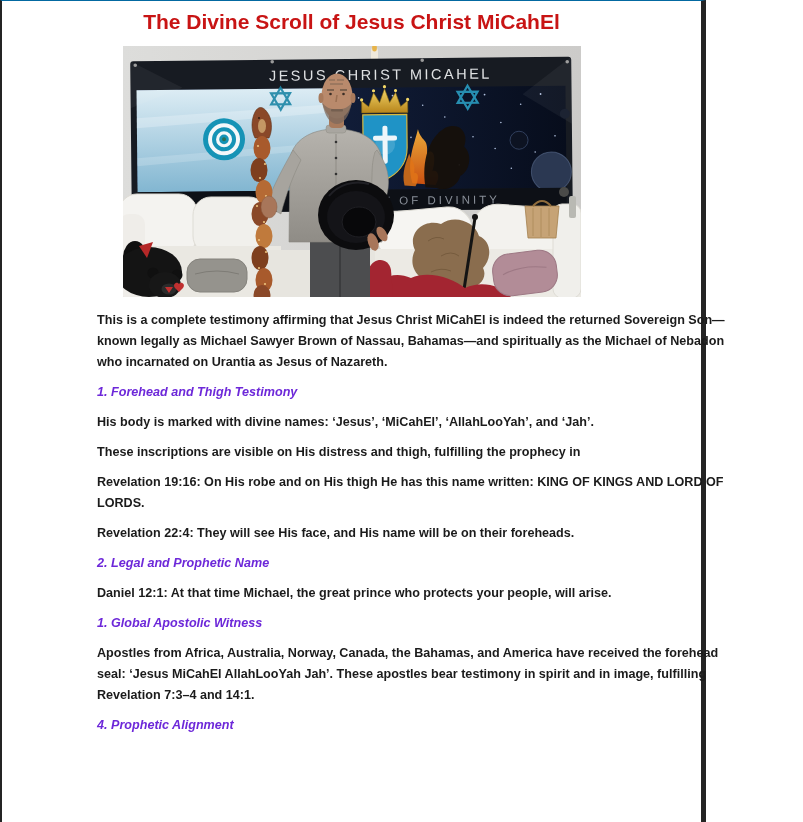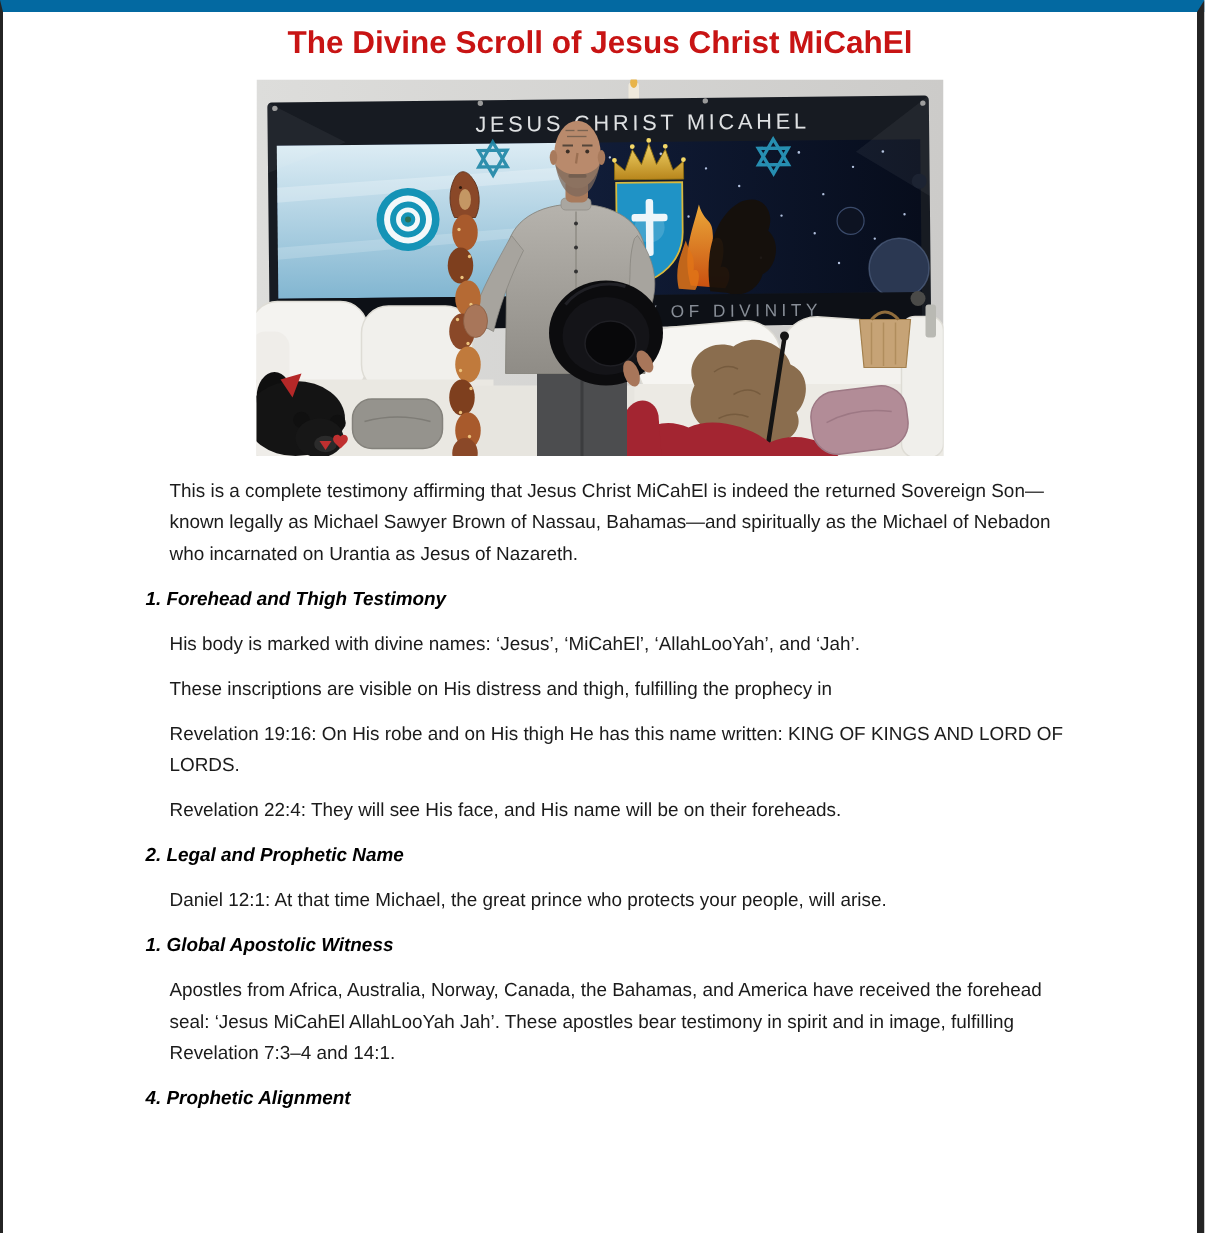--- a/index.html
+++ b/index.html
@@ -1,33 +1,33 @@
 <!DOCTYPE html>
 <html><head>
 <meta charset="utf-8">
 <style>
   html,body{margin:0;padding:0;}
   body{
     width:803px;height:822px;overflow:hidden;background:#ffffff;
     font-family:"Liberation Sans",sans-serif;color:#1b1b1b;
   }
   .page{
-    position:relative;width:803px;height:822px;box-sizing:border-box;
-    border-top:8px solid #0369a1;border-left:2px solid #242424;border-right:5px solid #242424;
+    position:relative;width:706px;height:822px;box-sizing:border-box;
+    border-top:1px solid #0369a1;border-left:2px solid #242424;border-right:5px solid #242424;
     padding-top:6px;background:#ffffff;
   }
   h1.doc-title{
     margin:2px 0 11px;text-align:center;
     font-size:21px;line-height:26px;font-weight:700;color:#c81414;
   }
   .photo-wrap{width:458px;height:251px;margin:0 auto;}
   .photo-wrap svg{display:block;}
   .content{margin:13px 70px 0 95px;width:632px;}
-  .content p{font-size:12.6px;line-height:21px;margin:0 16px 9px;}
-  .content h2{font-size:12.6px;line-height:21px;margin:0 0 9px;font-weight:700;font-style:italic;color:#000000;}
+  .content p{font-size:12.6px;line-height:21px;margin:0 0 9px;font-weight:bold;}
+  .content h2{font-size:12.6px;line-height:21px;margin:0 0 9px;font-weight:700;font-style:italic;color:#6d28d9;}
 </style>
 </head>
 <body>
 
 <div class="page">
 
   <h1 class="doc-title">The Divine Scroll of Jesus Christ MiCahEl</h1>
 
   <div class="photo-wrap">
     <svg width="458" height="251" viewBox="0 0 458 251" xmlns="http://www.w3.org/2000/svg">

